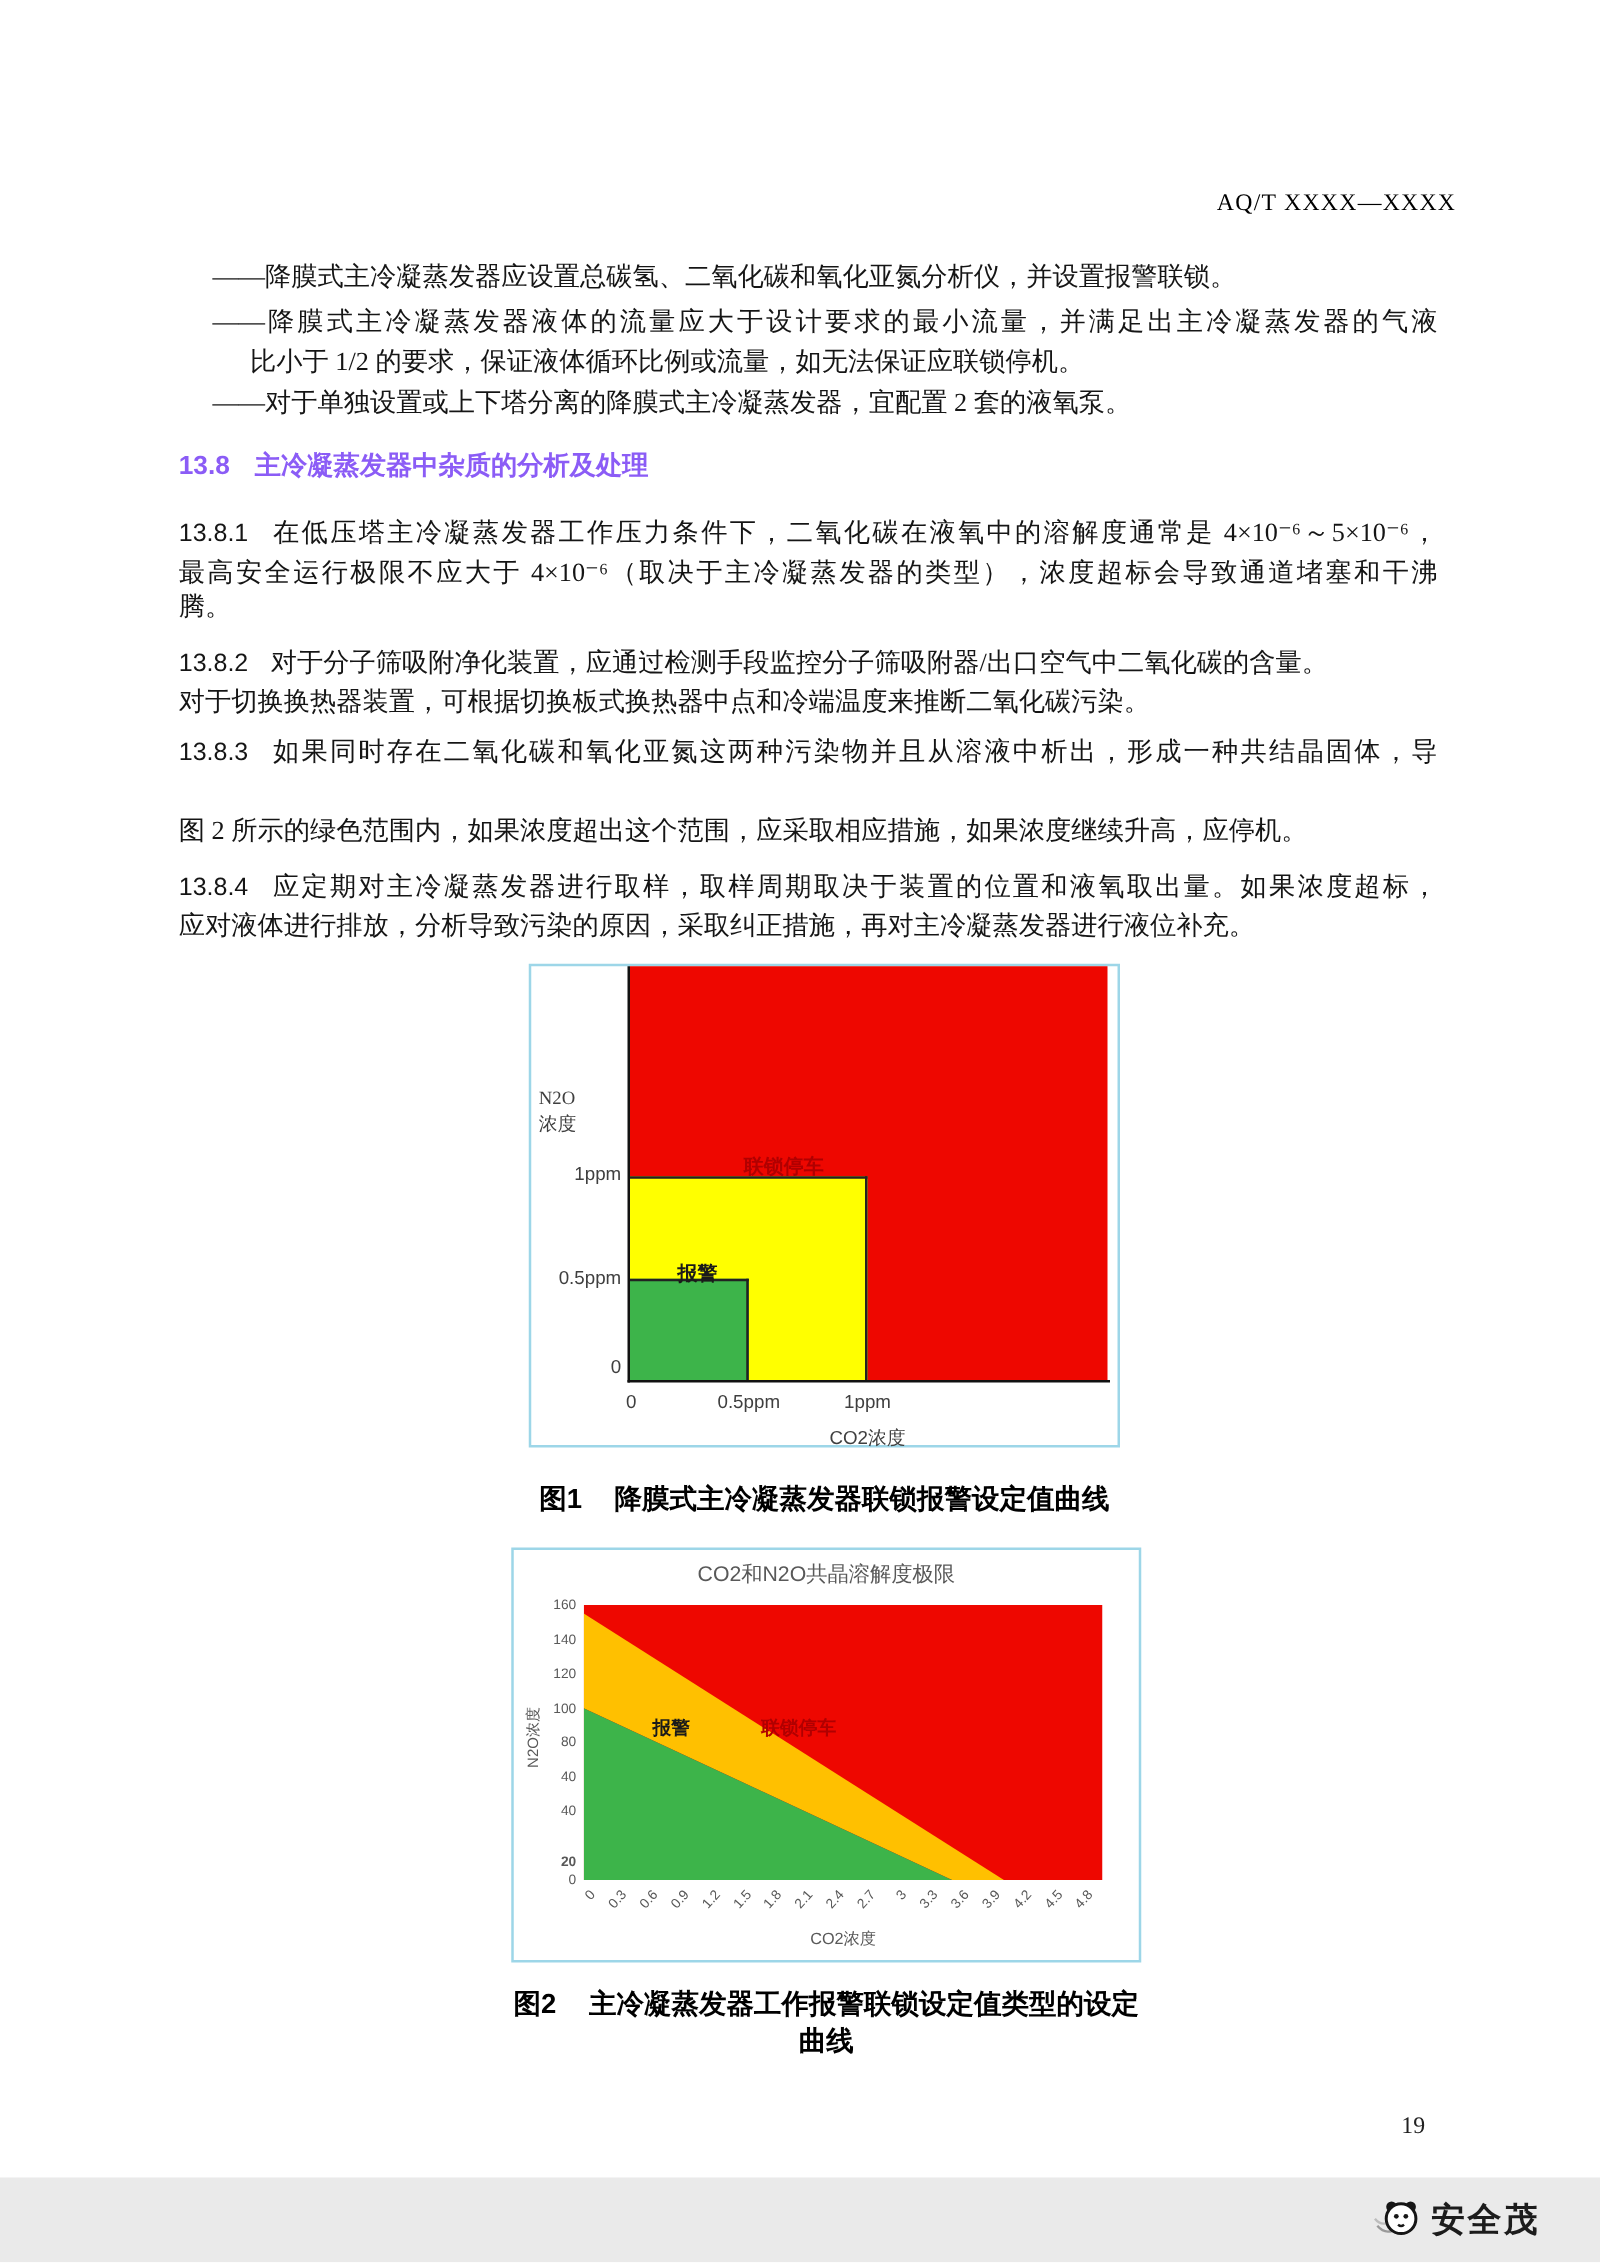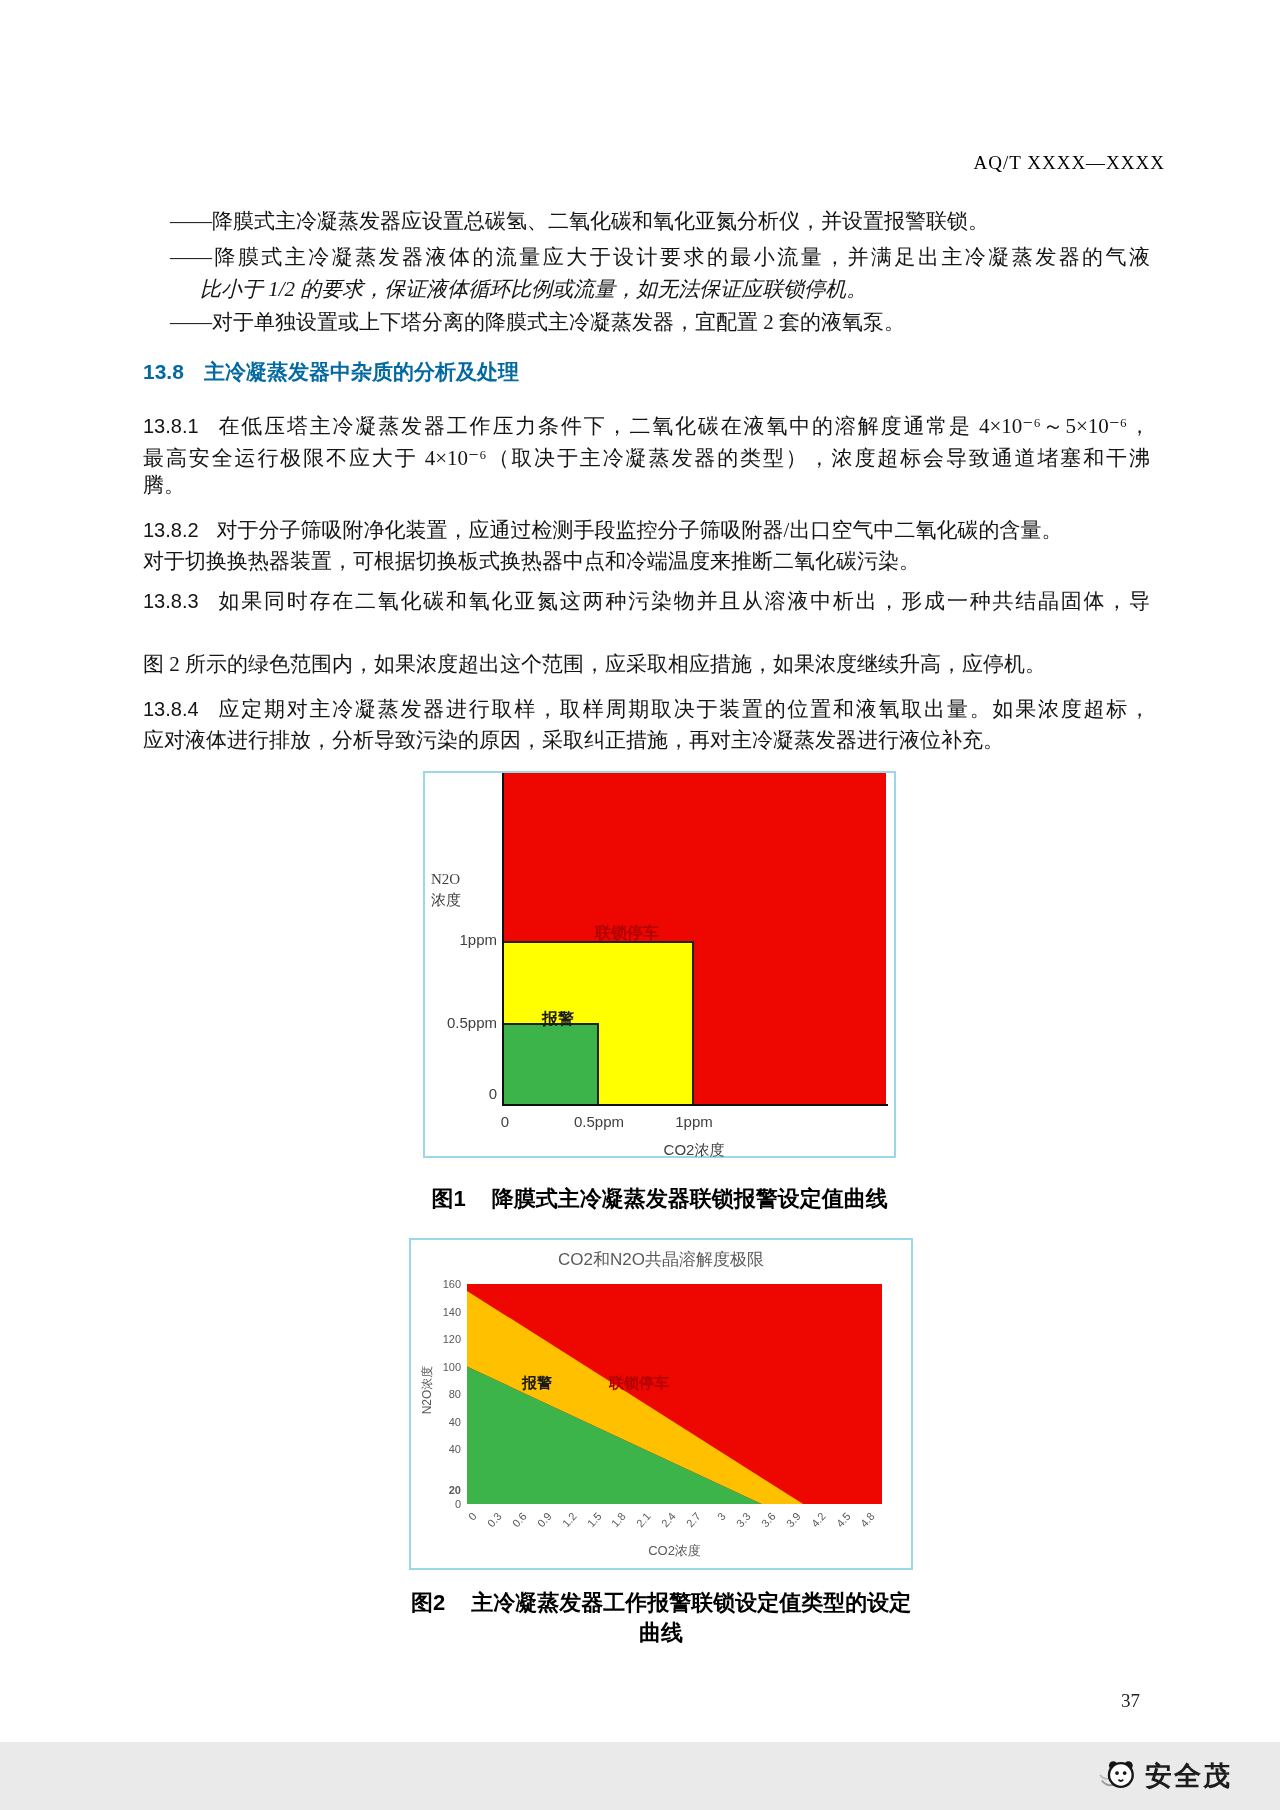--- a/index.html
+++ b/index.html
@@ -5,21 +5,21 @@
   html,body{margin:0;padding:0;background:#fff;}
   .page{position:relative;width:1280px;height:1810px;background:#ffffff;overflow:hidden;
         font-family:"Liberation Serif","DejaVu Serif",serif;color:#111;}
   .hdr{position:absolute;top:152px;right:115px;font-family:Liberation Serif, serif;
        font-size:19px;letter-spacing:1px;color:#000;}
   .bline{position:absolute;font-size:21px;line-height:30px;white-space:nowrap;color:#151515;}
   .jline{position:absolute;font-size:21px;line-height:30px;color:#151515;
          text-align:justify;text-align-last:justify;}
   .cnum{font-family:"Liberation Sans","DejaVu Sans",sans-serif;font-size:20px;margin-right:18px;}
   .sechead{position:absolute;font-family:"Liberation Sans","DejaVu Sans",sans-serif;
-           font-weight:bold;font-size:21px;color:#0369a1;white-space:nowrap;}
+           font-weight:bold;font-size:21px;color:#8b5cf6;white-space:nowrap;}
   .secnum{margin-right:20px;}
   
   .fig1{position:absolute;left:423px;top:771px;width:473px;height:387px;
         border:2px solid #9dd6e8;box-sizing:border-box;background:#fff;
         font-family:"Liberation Sans","DejaVu Sans",sans-serif;}
   .f1-red{position:absolute;left:79px;top:0px;width:382px;height:331px;}
   .f1-yellow{position:absolute;left:79px;top:168px;width:190px;height:163px;
              border-top:2px solid #222;border-right:2px solid #222;box-sizing:border-box;}
   .f1-green{position:absolute;left:79px;top:250px;width:95px;height:81px;
             border-top:2px solid #222;border-right:2px solid #222;box-sizing:border-box;}
@@ -65,21 +65,21 @@
 </style>
 </head>
 <body>
 
 <div class="page">
 
   <div class="hdr">AQ/T XXXX—XXXX</div>
 
   <div class="bline" style="left:170px;top:206px;">——降膜式主冷凝蒸发器应设置总碳氢、二氧化碳和氧化亚氮分析仪，并设置报警联锁。</div>
   <div class="jline" style="left:170px;top:242px;width:980px;">——降膜式主冷凝蒸发器液体的流量应大于设计要求的最小流量，并满足出主冷凝蒸发器的气液</div>
-  <div class="bline" style="left:200px;top:274px;font-style:italic;">比小于 1/2 的要求，保证液体循环比例或流量，如无法保证应联锁停机。</div>
+  <div class="bline" style="left:200px;top:274px;">比小于 1/2 的要求，保证液体循环比例或流量，如无法保证应联锁停机。</div>
   <div class="bline" style="left:170px;top:307px;">——对于单独设置或上下塔分离的降膜式主冷凝蒸发器，宜配置 2 套的液氧泵。</div>
 
   <div class="sechead" style="left:143px;top:358px;">
     <span class="secnum">13.8</span><span>主冷凝蒸发器中杂质的分析及处理</span>
   </div>
 
   <div class="jline" style="left:143px;top:411px;width:1007px;">
     <span class="cnum">13.8.1</span><span>在低压塔主冷凝蒸发器工作压力条件下，二氧化碳在液氧中的溶解度通常是 4×10⁻⁶～5×10⁻⁶，</span>
   </div>
   <div class="jline" style="left:143px;top:443px;width:1007px;">最高安全运行极限不应大于 4×10⁻⁶（取决于主冷凝蒸发器的类型），浓度超标会导致通道堵塞和干沸</div>
@@ -165,21 +165,21 @@
     <div class="f2-ylabel">N2O浓度</div>
     <div class="f2-xlabel">CO2浓度</div>
     <div class="f2-alarm">报警</div>
     <div class="f2-interlock">联锁停车</div>
   </div>
 
   <div class="figcap" style="left:409px;top:1588px;width:504px;">
     <span class="caplabel">图2</span><span>主冷凝蒸发器工作报警联锁设定值类型的设定曲线</span>
   </div>
 
-  <div class="pagenum">37</div>
+  <div class="pagenum">19</div>
 
   <div class="footer">
     <span>
       <svg width="38" height="38" viewBox="0 0 40 40">
         <path d="M3 27 q6 7 13 4" stroke="#9a9a9a" stroke-width="2" fill="none"></path>
         <path d="M1 21 q4 5 9 4" stroke="#bdbdbd" stroke-width="2" fill="none"></path>
         <circle cx="15" cy="11" r="4.5" fill="#161616"></circle>
         <circle cx="31" cy="11" r="4.5" fill="#161616"></circle>
         <circle cx="23" cy="21" r="12.5" fill="#ffffff" stroke="#161616" stroke-width="2.5"></circle>
         <circle cx="19" cy="19" r="2" fill="#161616"></circle>

